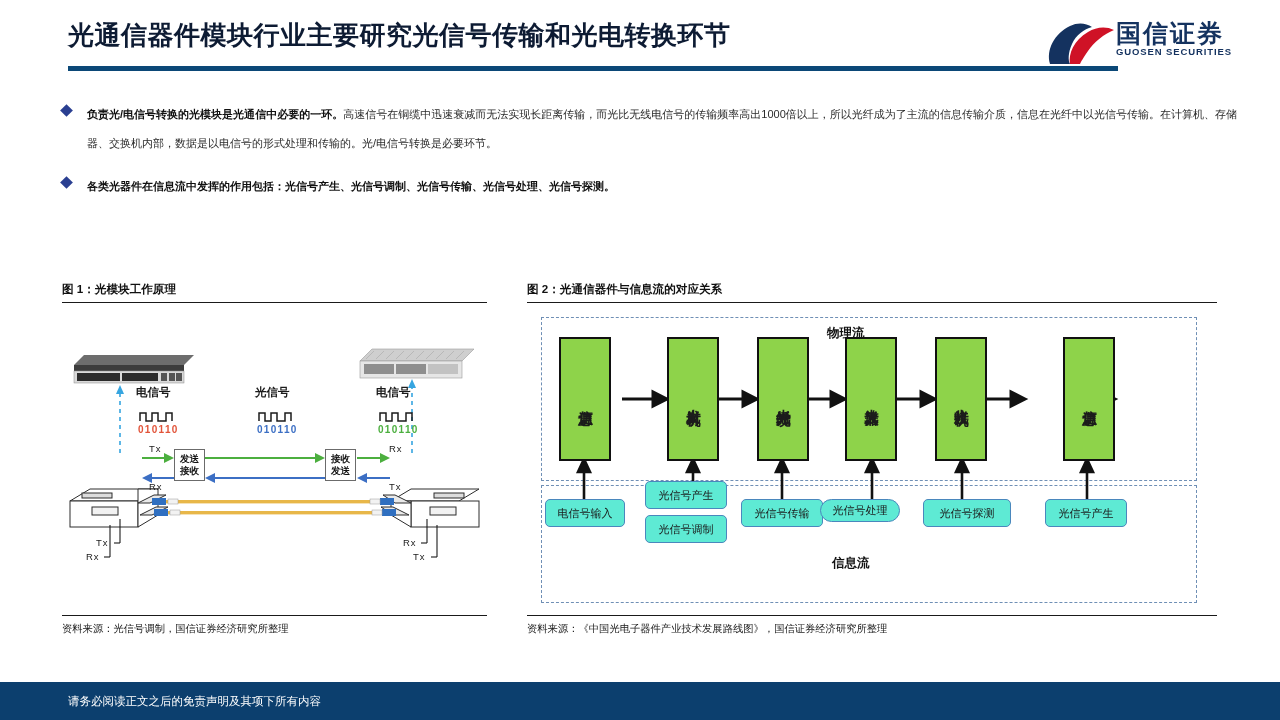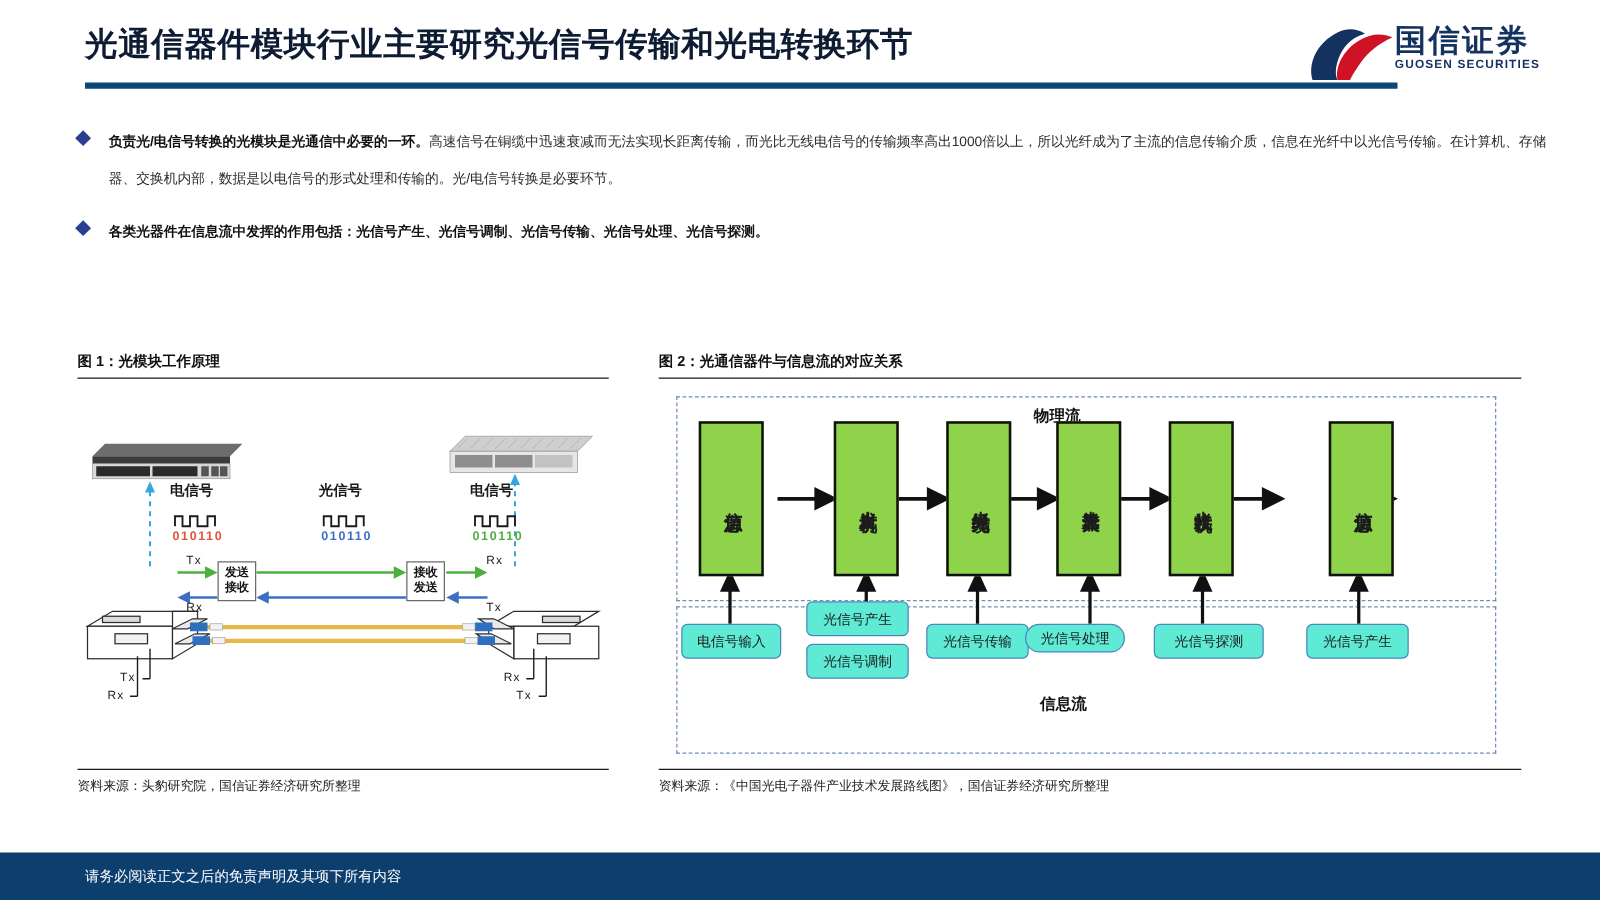--- a/index.html
+++ b/index.html
@@ -263,21 +263,21 @@
           <div>接收</div>
           <div>发送</div>
         </div>
 
         <div class="txrx" style="left:24px; top:248px;">Rx</div>
         <div class="txrx" style="left:34px; top:234px;">Tx</div>
         <div class="txrx" style="left:351px; top:248px;">Tx</div>
         <div class="txrx" style="left:341px; top:234px;">Rx</div>
       </div>
     </div>
-    <div class="fig-src">资料来源：头豹研究院，国信证券经济研究所整理</div>
+    <div class="fig-src">资料来源：光信号调制，国信证券经济研究所整理</div>
   </div>
 
   <div class="fig fig-right">
     <div class="fig-cap">图 2：光通信器件与信息流的对应关系</div>
     <div class="fig-body">
       <div class="rd">
 
         <div class="dashbox" style="left:14px; top:14px; width:656px; height:164px;"></div>
         <div class="dashbox" style="left:14px; top:182px; width:656px; height:118px;"></div>
 

